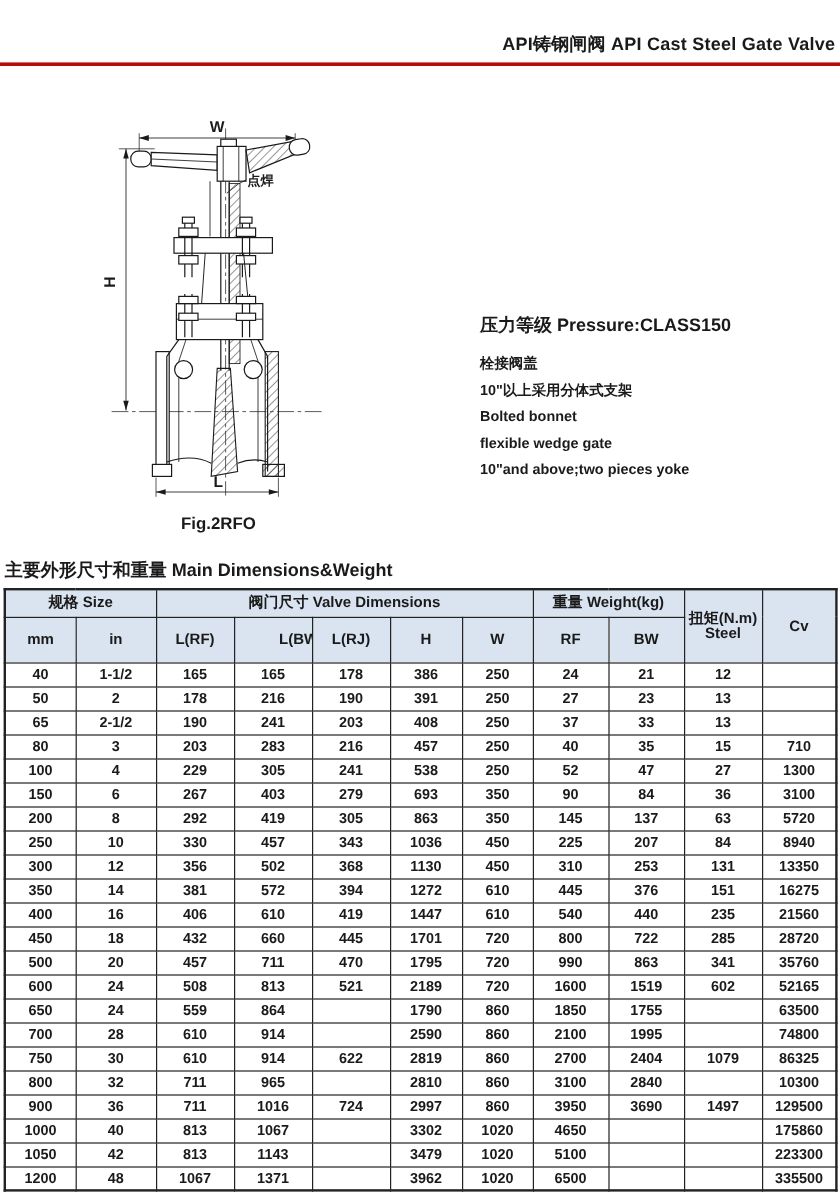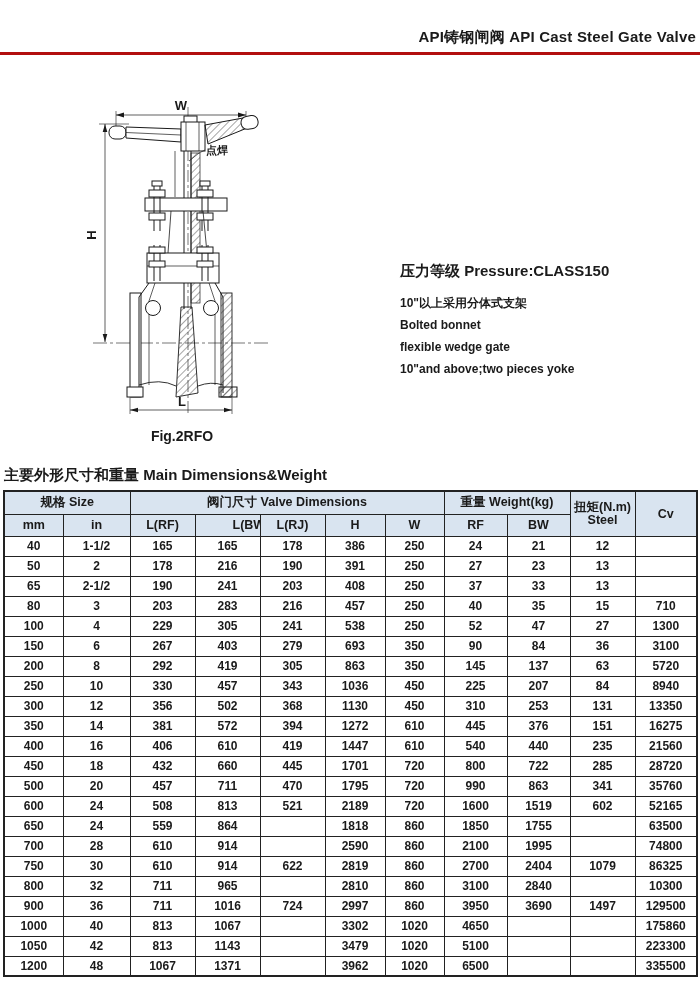--- a/index.html
+++ b/index.html
@@ -11,21 +11,21 @@
   .specs { position:absolute; left:400px; top:262px; }
   .specs .pressure { font-size:15px; font-weight:bold; margin-bottom:11px; }
   .specs .spec-line { font-size:12px; font-weight:bold; line-height:22px; white-space:nowrap; }
   .table-title { position:absolute; left:4px; top:466px; font-size:15px; font-weight:bold; }
   table.dim { position:absolute; left:3px; top:490px; width:694px; border-collapse:collapse;
     table-layout:fixed; border:2px solid #222; }
   table.dim th, table.dim td { border:1px solid #222; text-align:center; vertical-align:middle;
     font-size:12px; font-weight:bold; padding:0; overflow:hidden; white-space:nowrap; }
   table.dim thead th { font-size:12.5px; }
   table.dim thead tr.grp th { height:23px; }
-  table.dim thead tr.sub th { height:22px; }
+  table.dim thead tr.sub th { height:38px; }
   table.dim tbody td { height:20px; background:#fff; }
   .torque-line { display:block; line-height:13px; }
   svg text { font-family:"Liberation Sans", sans-serif; fill:#1a1a1a; }
 </style>
 </head>
 <body>
 
 <div class="page-title">API铸钢闸阀 API Cast Steel Gate Valve</div>
 <div class="divider" id="divider" style="background: rgb(178, 15, 15);"></div>
 
@@ -124,20 +124,21 @@
   </g>
   <text x="96" y="15" font-size="13" font-weight="bold" text-anchor="middle">W</text>
   <text x="11" y="140" font-size="13" font-weight="bold" text-anchor="middle" transform="rotate(-90 11 140)">H</text>
   <text x="97" y="311" font-size="13" font-weight="bold" text-anchor="middle">L</text>
   <text x="121" y="59" font-size="11" font-weight="bold">点焊</text>
   <text x="97" y="346" font-size="14" font-weight="bold" text-anchor="middle">Fig.2RFO</text>
 </svg>
 
 <div class="specs">
   <div class="pressure">压力等级 Pressure:CLASS150</div>
+  <div class="spec-line">栓接阀盖</div>
   <div class="spec-line">10"以上采用分体式支架</div>
   <div class="spec-line">Bolted bonnet</div>
   <div class="spec-line">flexible wedge gate</div>
   <div class="spec-line">10"and above;two pieces yoke</div>
 </div>
 
 <div class="table-title">主要外形尺寸和重量 Main Dimensions&amp;Weight</div>
 
 <table class="dim">
   <colgroup>
@@ -358,21 +359,21 @@
         <td>1519</td>
         <td>602</td>
         <td>52165</td>
       </tr>
       <tr>
         <td>650</td>
         <td>24</td>
         <td>559</td>
         <td>864</td>
         <td></td>
-        <td>1818</td>
+        <td>1790</td>
         <td>860</td>
         <td>1850</td>
         <td>1755</td>
         <td></td>
         <td>63500</td>
       </tr>
       <tr>
         <td>700</td>
         <td>28</td>
         <td>610</td>

